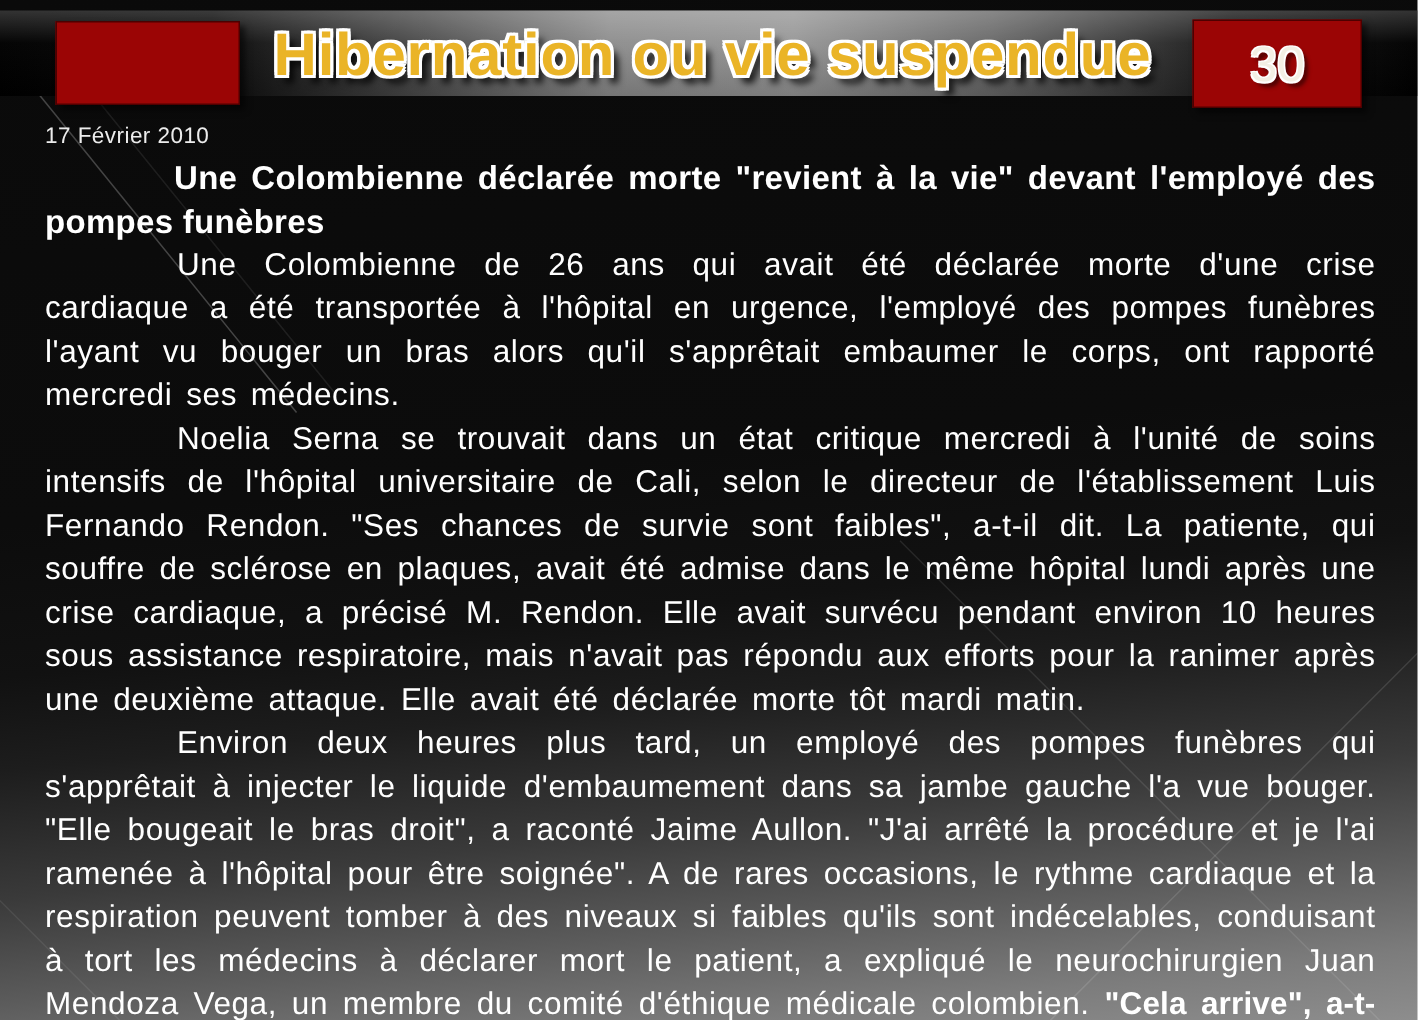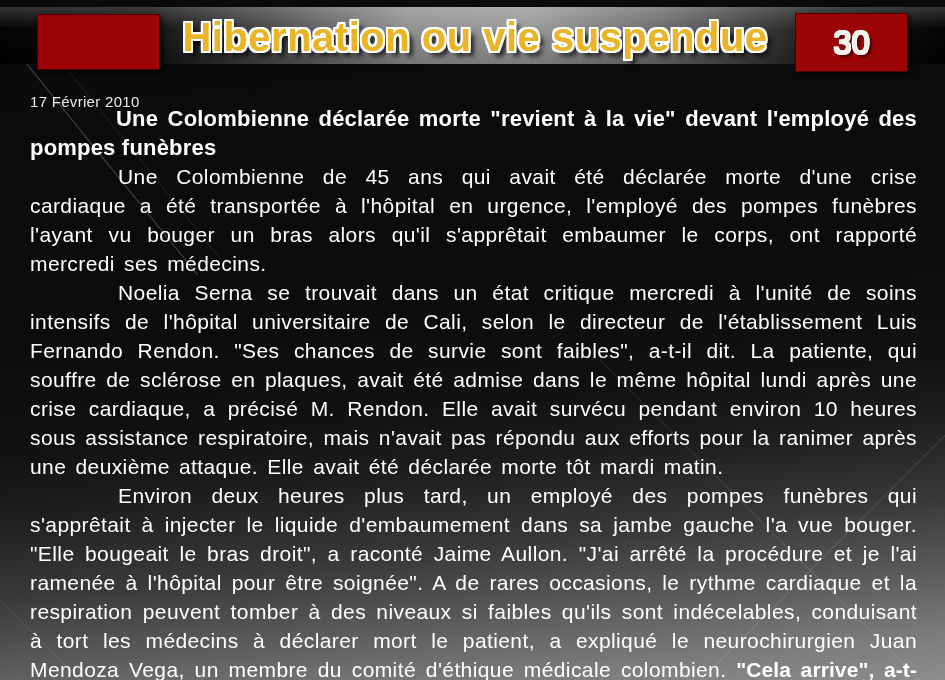--- a/index.html
+++ b/index.html
@@ -91,21 +91,21 @@
       -2px 0 0 #ffffff, 2px 0 0 #ffffff,
       0 -2px 0 #ffffff, 0 2px 0 #ffffff,
       5px 5px 5px rgba(0,0,0,0.85);
     z-index: 2;
     white-space: nowrap;
   }
 
   
   .slide-date {
     position: absolute;
-    left: 30px; top: 93px;
+    left: 30px; top: 82px;
     font-size: 15px;
     color: #ececec;
     letter-spacing: 0.3px;
   }
   .article {
     position: absolute;
     left: 30px; right: 28px; top: 104px;
     color: #ffffff;
     text-align: justify;
   }
@@ -144,21 +144,21 @@
   <div class="slide-number-badge">
     <span class="slide-number">30</span>
   </div>
 
   <div class="slide-date">17 Février 2010</div>
 
   <div class="article">
     <h1 class="article-headline">Une Colombienne déclarée morte "revient à la vie" devant l'employé des pompes funèbres</h1>
 
     <p class="body-par">
-      <span>Une Colombienne de 45 ans qui avait été déclarée morte d'une crise cardiaque a été transportée à l'hôpital en urgence, l'employé des pompes funèbres l'ayant vu bouger un bras alors qu'il s'apprêtait embaumer le corps, ont rapporté mercredi ses médecins.</span>
+      <span>Une Colombienne de 26 ans qui avait été déclarée morte d'une crise cardiaque a été transportée à l'hôpital en urgence, l'employé des pompes funèbres l'ayant vu bouger un bras alors qu'il s'apprêtait embaumer le corps, ont rapporté mercredi ses médecins.</span>
     </p>
 
     <p class="body-par">
       <span>Noelia Serna se trouvait dans un état critique mercredi à l'unité de soins intensifs de l'hôpital universitaire de Cali, selon le directeur de l'établissement Luis Fernando Rendon. "Ses chances de survie sont faibles", a-t-il dit. La patiente, qui souffre de sclérose en plaques, avait été admise dans le même hôpital lundi après une crise cardiaque, a précisé M. Rendon. Elle avait survécu pendant environ 10 heures sous assistance respiratoire, mais n'avait pas répondu aux efforts pour la ranimer après une deuxième attaque. Elle avait été déclarée morte tôt mardi matin.</span>
     </p>
 
     <p class="body-par">
       <span>Environ deux heures plus tard, un employé des pompes funèbres qui s'apprêtait à injecter le liquide d'embaumement dans sa jambe gauche l'a vue bouger. "Elle bougeait le bras droit", a raconté Jaime Aullon. "J'ai arrêté la procédure et je l'ai ramenée à l'hôpital pour être soignée". A de rares occasions, le rythme cardiaque et la respiration peuvent tomber à des niveaux si faibles qu'ils sont indécelables, conduisant à tort les médecins à déclarer mort le patient, a expliqué le neurochirurgien Juan Mendoza Vega, un membre du comité d'éthique médicale colombien. </span><span class="bold-seg">"Cela arrive", a-t-il expliqué. "Mais ce n'est pas un retour à la vie, car la personne n'est jamais morte".</span>
     </p>
   </div>

